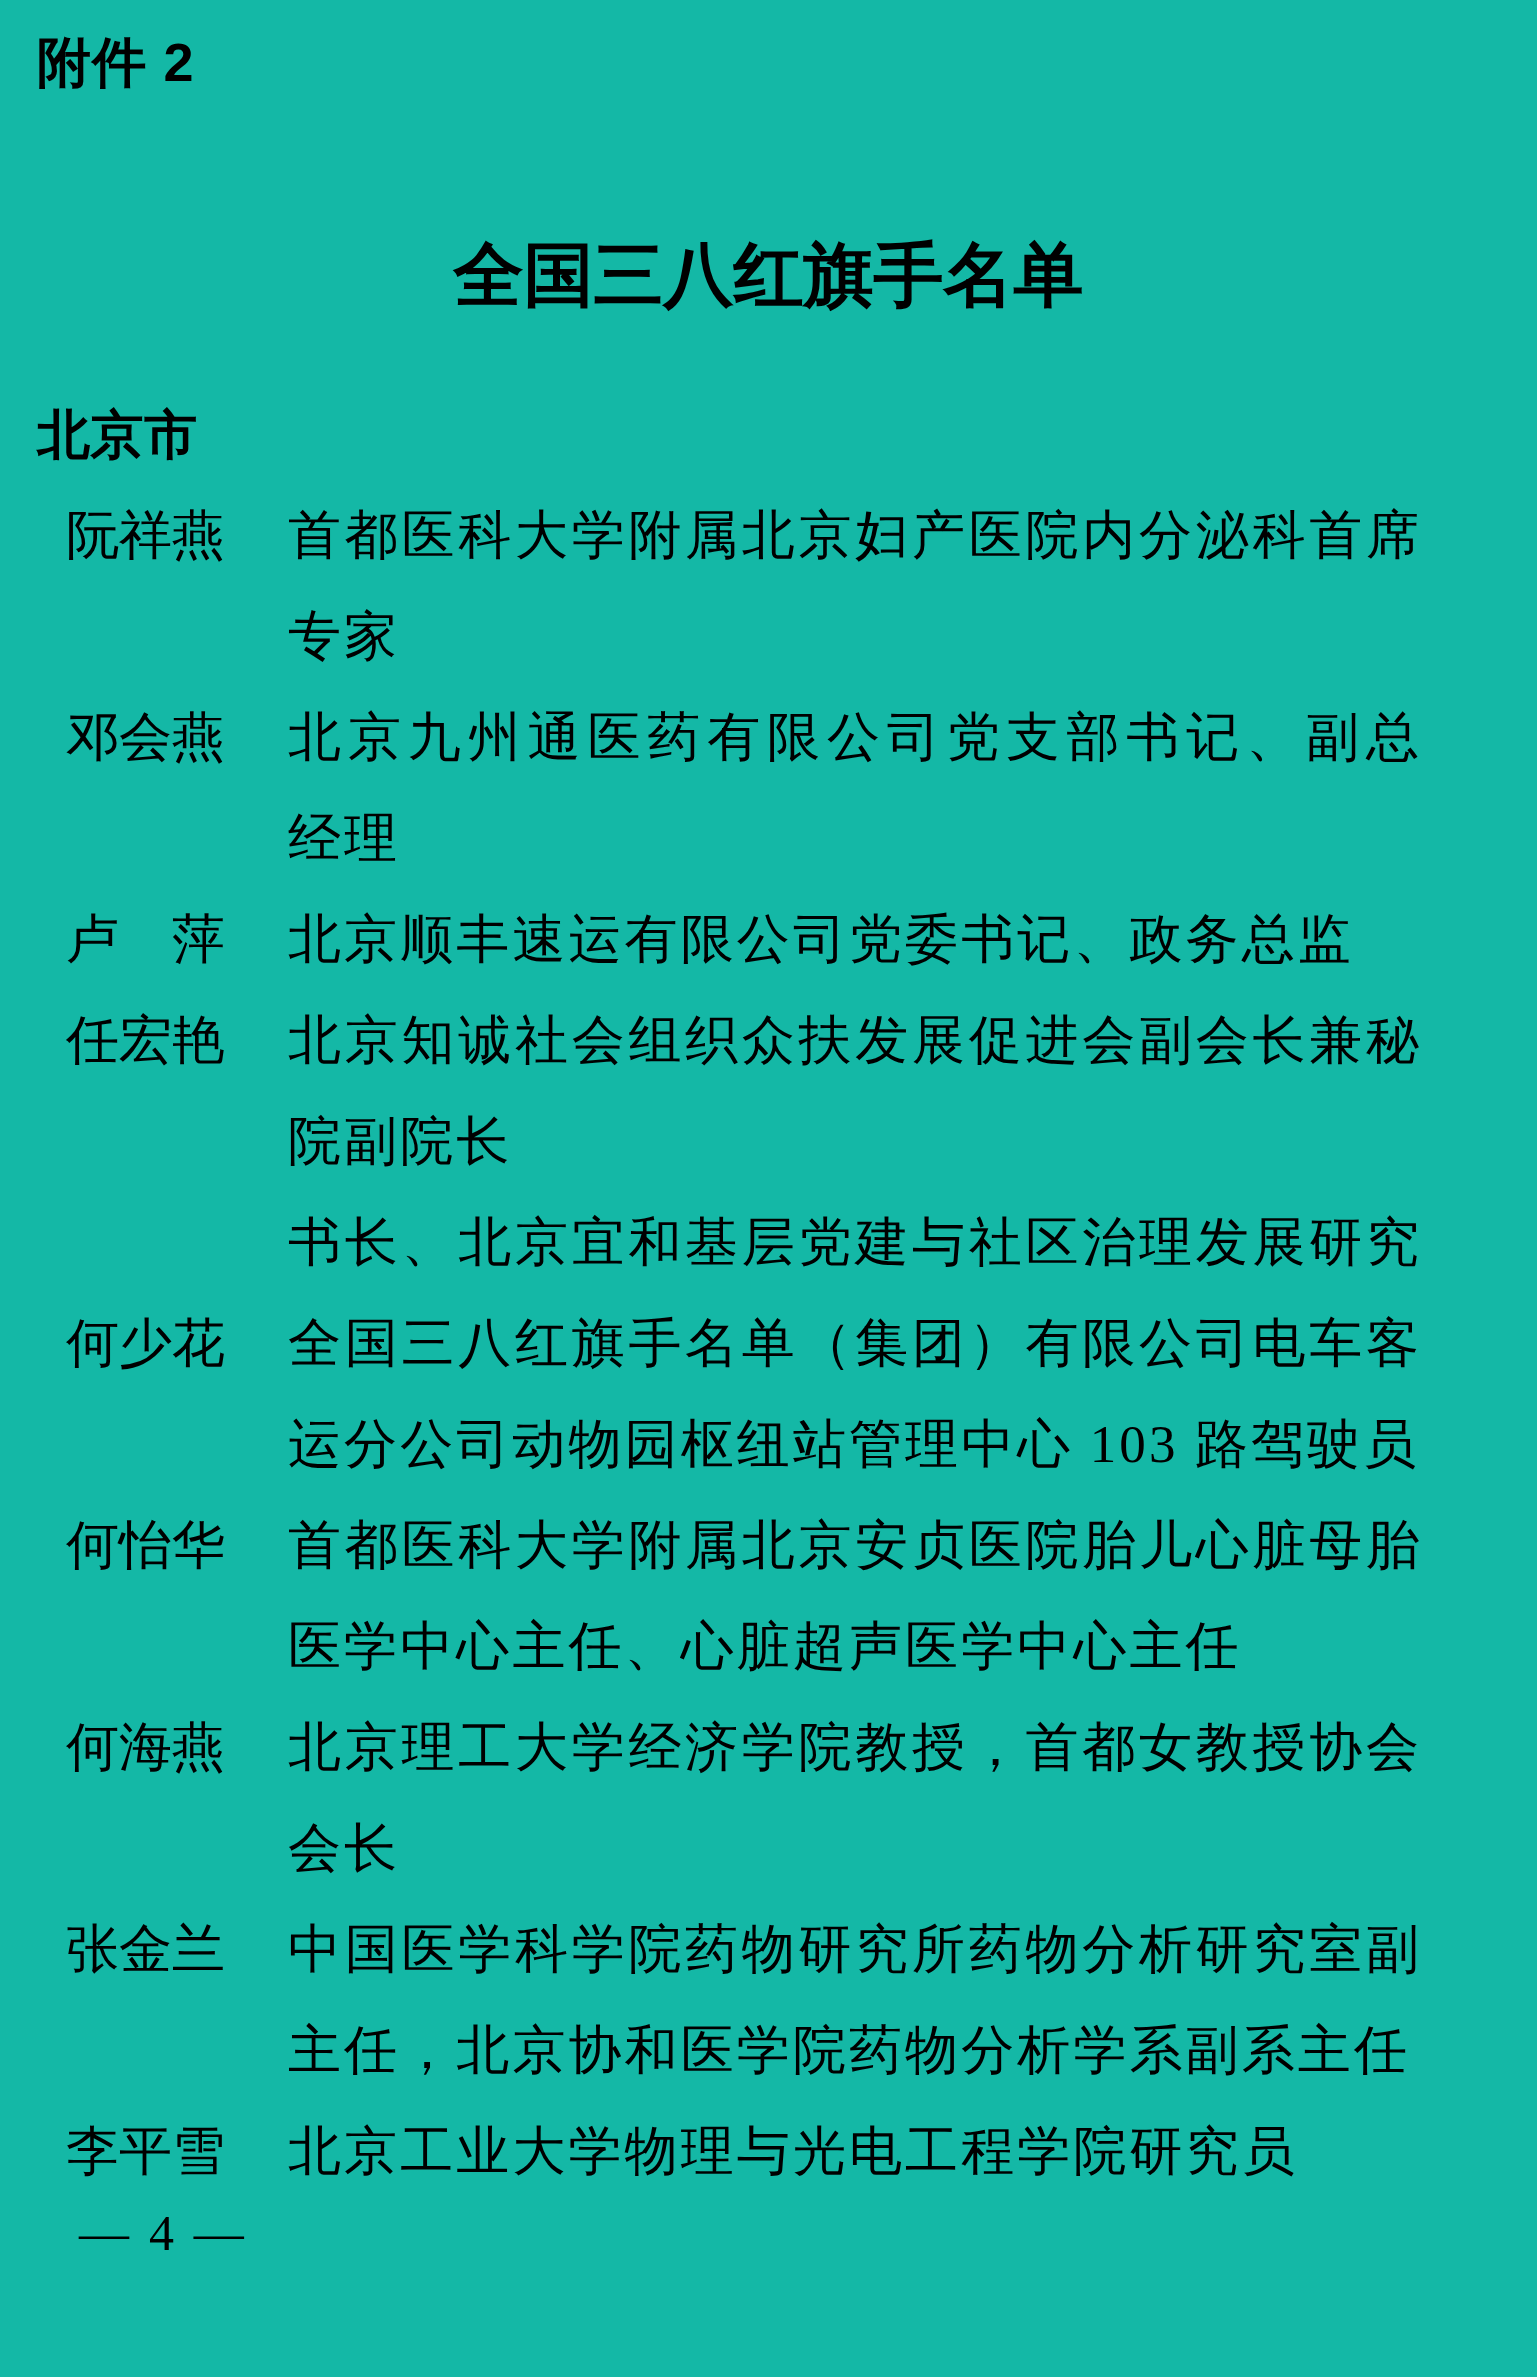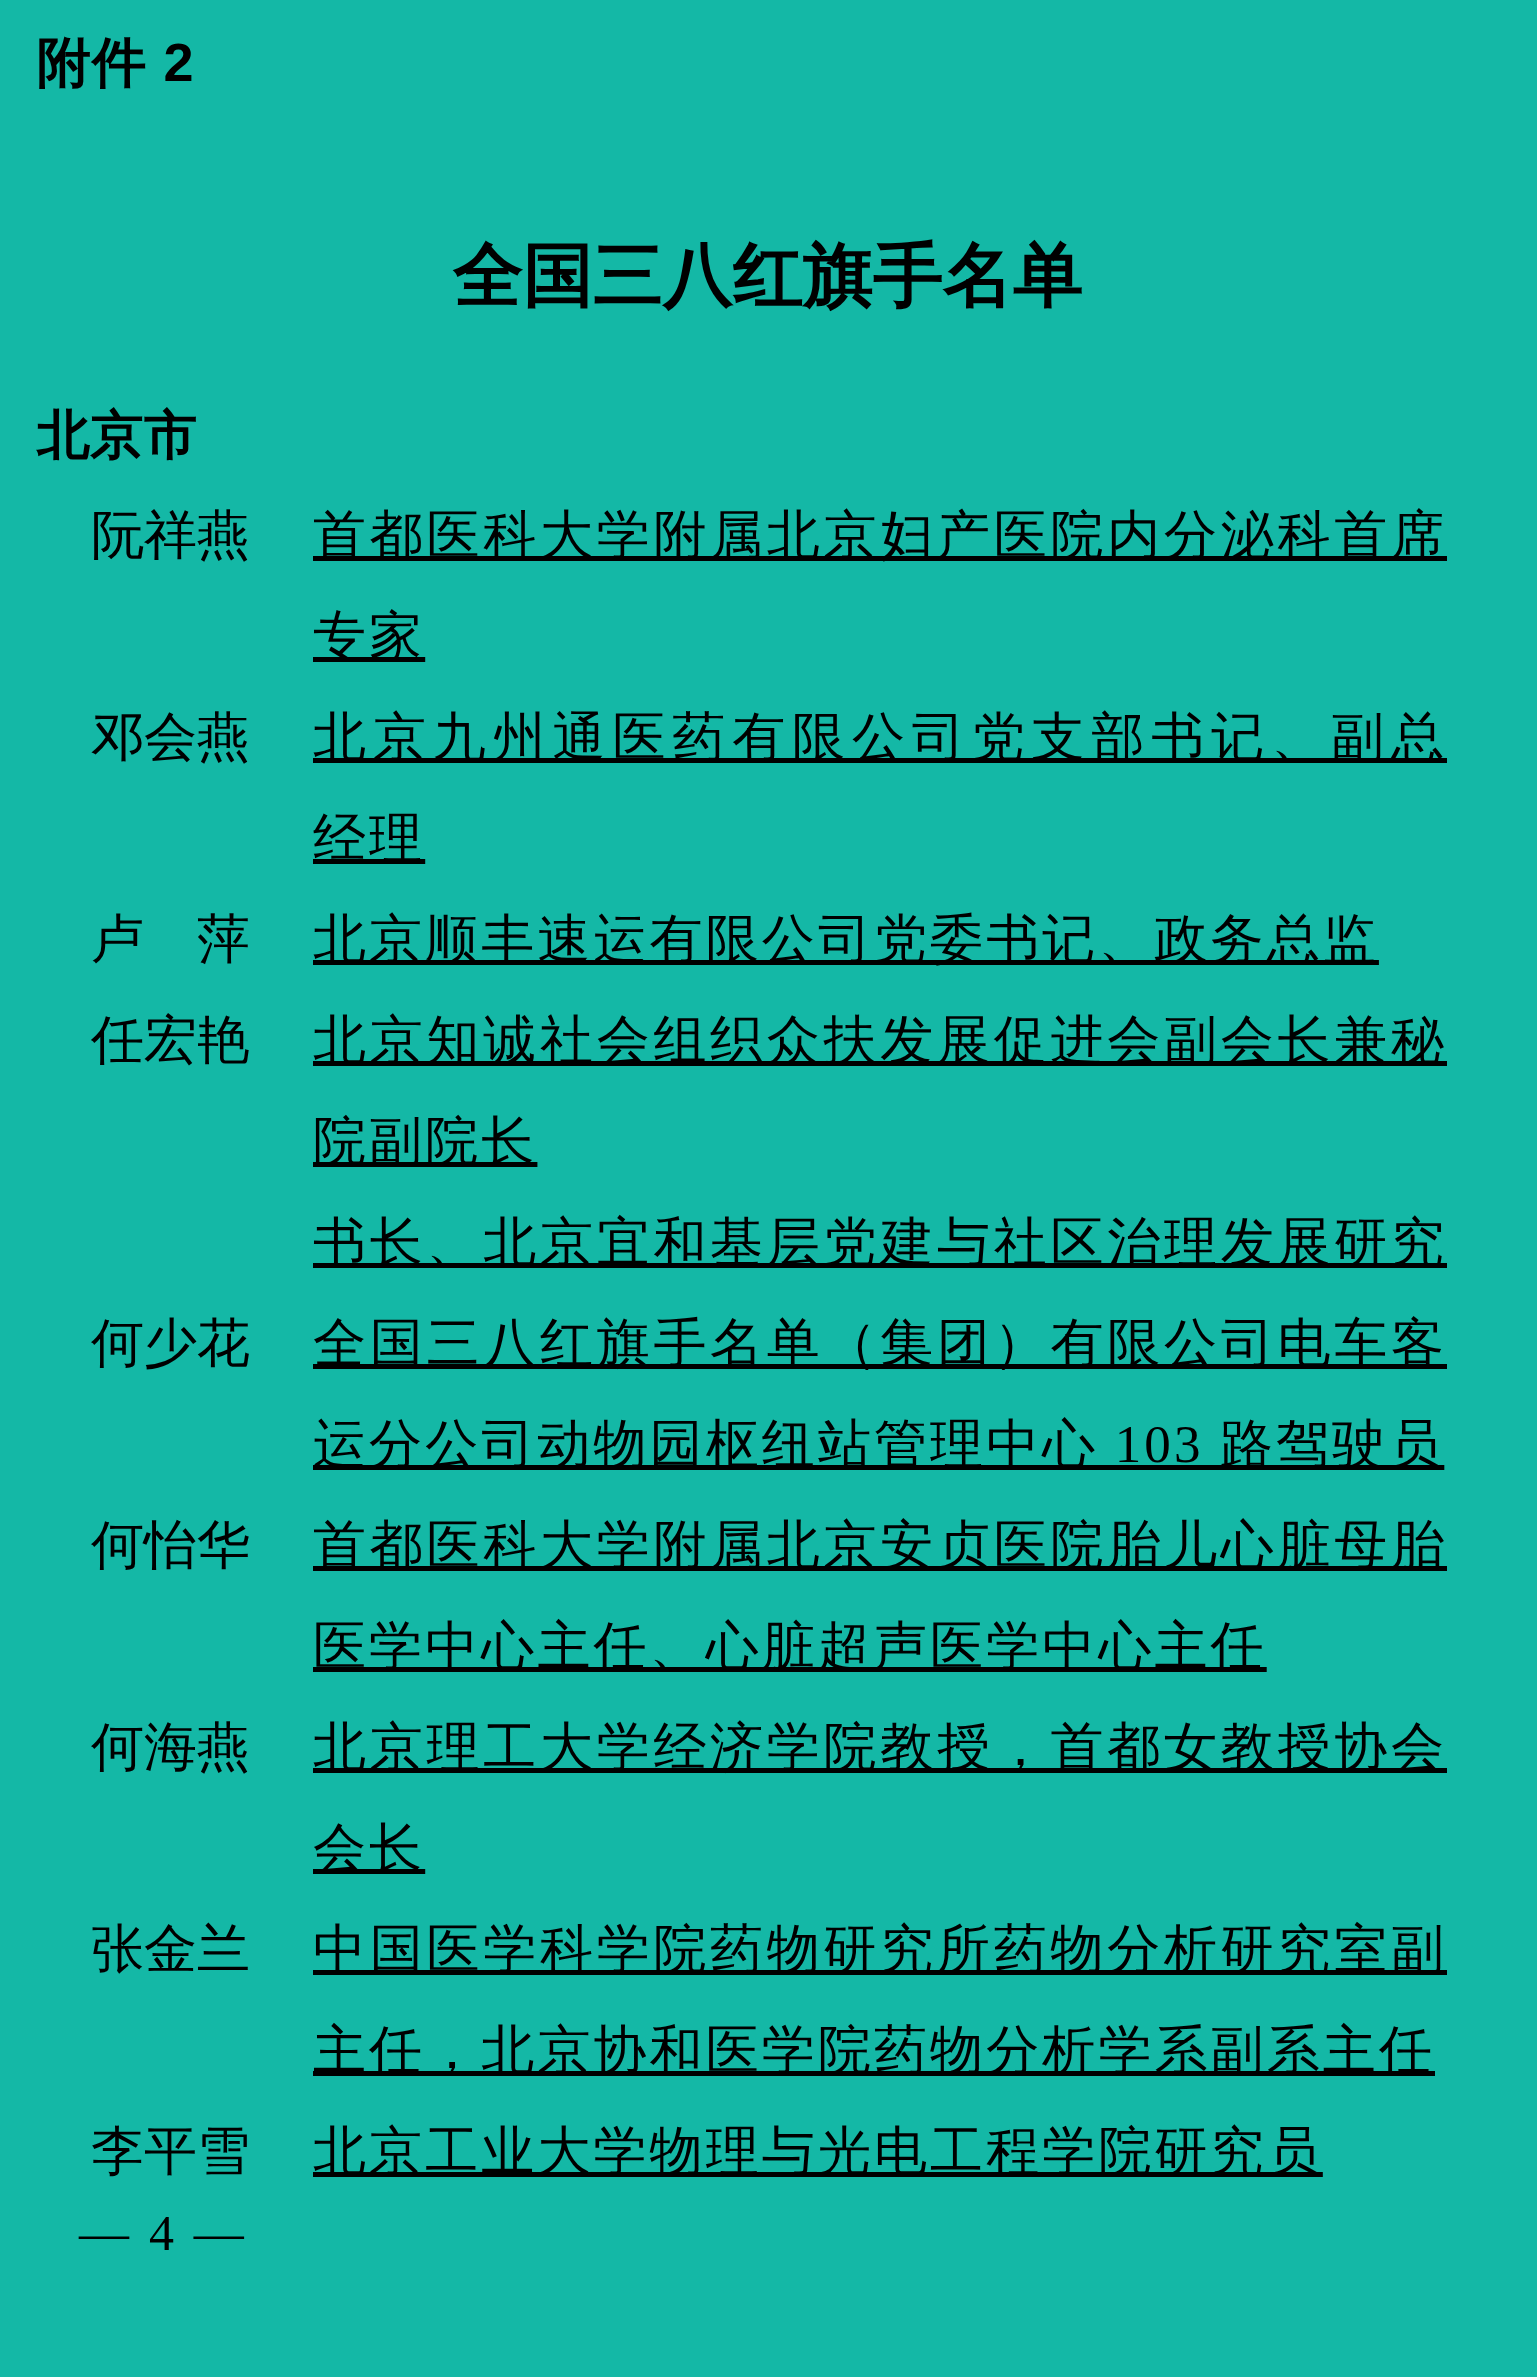--- a/index.html
+++ b/index.html
@@ -42,32 +42,31 @@
     line-height: 101px;
   }
   .section-header {
     margin-left: 37px;
     font-weight: 700;
     font-family: "Liberation Sans", "DejaVu Sans", sans-serif;
     letter-spacing: 0.6px;
   }
   .entry {
     display: flex;
-    padding-left: 91px;
+    padding-left: 66px;
   }
   .name {
     flex: none;
     width: 222px;
     letter-spacing: 0;
   }
   .desc {
     flex: none;
     width: 1134px;
     letter-spacing: 3.1px;
-    text-decoration: underline;
   }
   .line { text-align: left; }
   .line.just {
     text-align: justify;
     text-align-last: justify;
     text-justify: inter-character;
   }
   .page-number {
     position: absolute;
     left: 79px;

